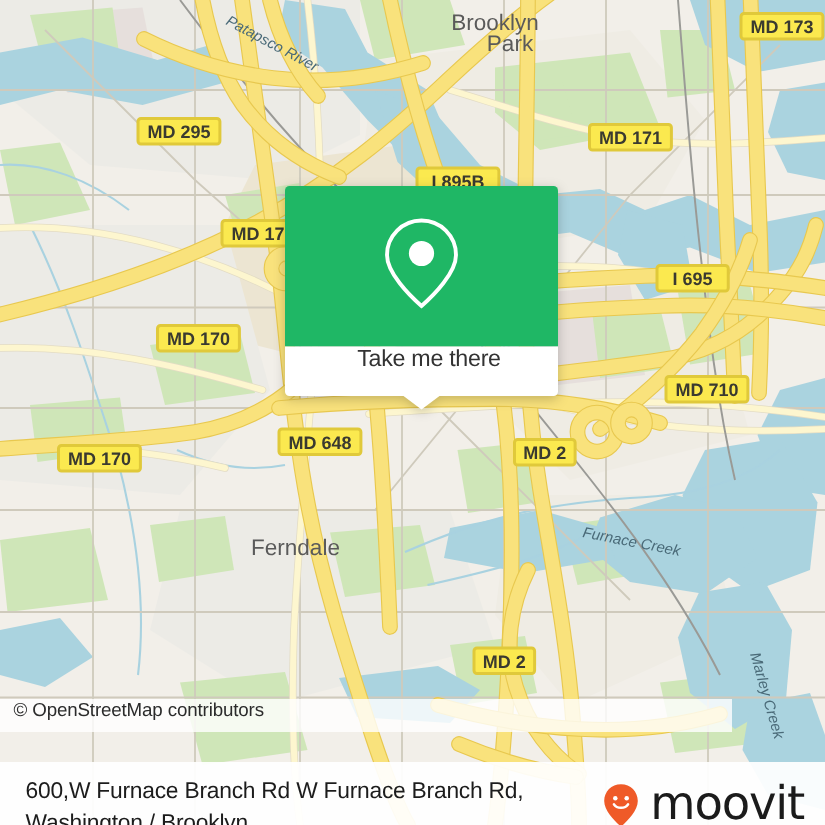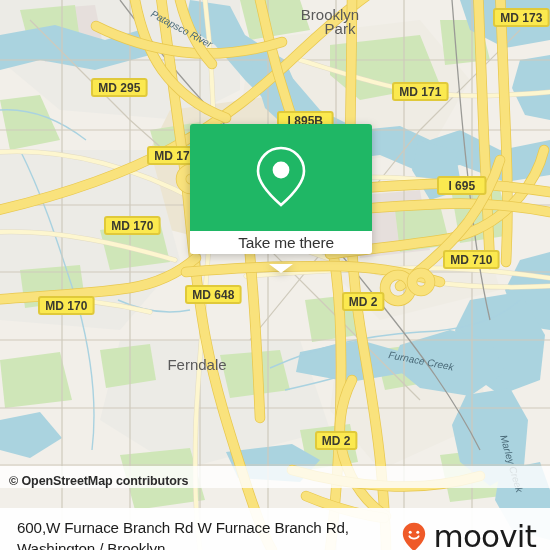--- a/index.html
+++ b/index.html
@@ -27,27 +27,26 @@
     background: #f2efe9;
     overflow: hidden;
   }
   #map svg { display: block; }
 
   
   #attribution {
     position: absolute;
     left: 0;
     top: 466px;
-    width: 550px;
+    width: 488px;
     height: 22px;
     background: rgba(255,255,255,0.80);
     display: flex;
-    align-items: flex-end;
+    align-items: flex-start;
     z-index: 40;
-    font-weight: bold;
   }
   #attribution .attr-text {
     font-size: 12.5px;
     color: #2b2b2b;
     padding-left: 9px;
     letter-spacing: -0.1px;
     white-space: nowrap;
   }
 
   
@@ -106,25 +105,25 @@
   }
   #popup-image {
     height: 107px;
     background: #1fb765;
     border-radius: 3px 3px 0 0;
     display: flex;
     align-items: center;
     justify-content: center;
   }
   #popup-button {
-    height: 23px;
+    height: 33px;
     background: #ffffff;
     border-radius: 0 0 3px 3px;
     display: flex;
-    align-items: center;
+    align-items: flex-start;
     justify-content: center;
     cursor: pointer;
     position: relative;
     padding-left: 10px;
   }
   #popup-button .btn-label {
     font-size: 15.5px;
     color: #333333;
     letter-spacing: -0.2px;
   }

